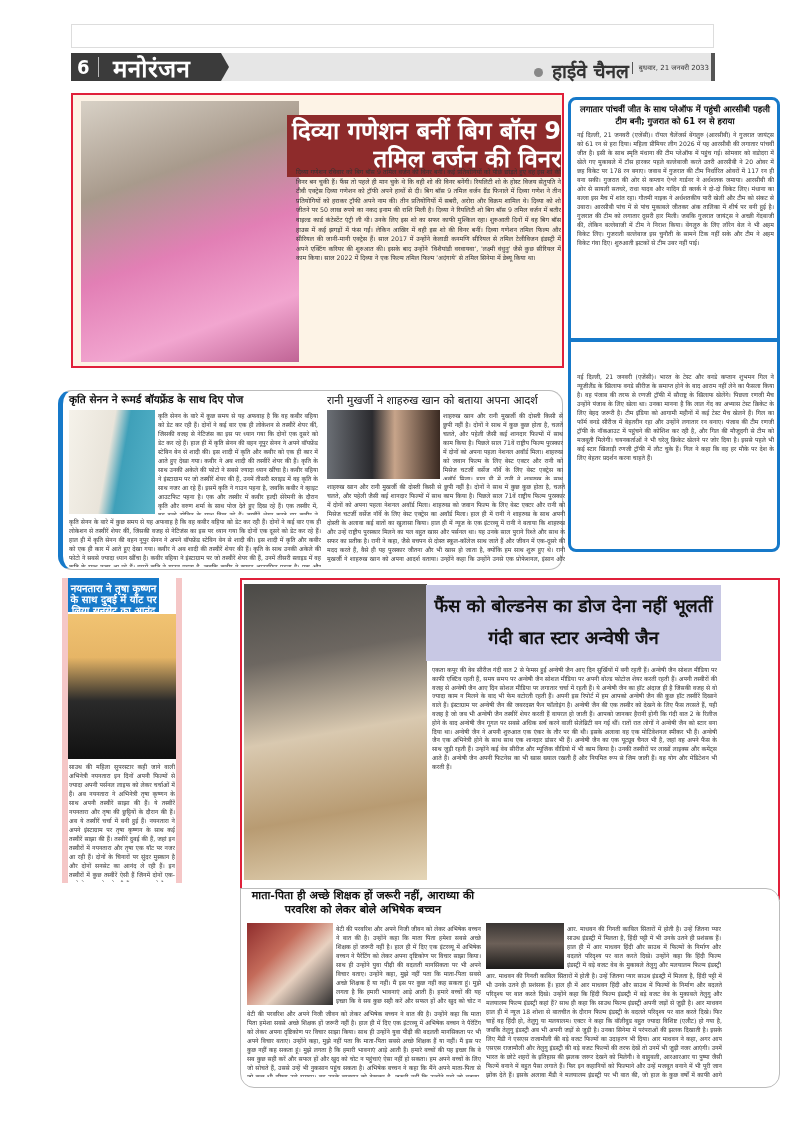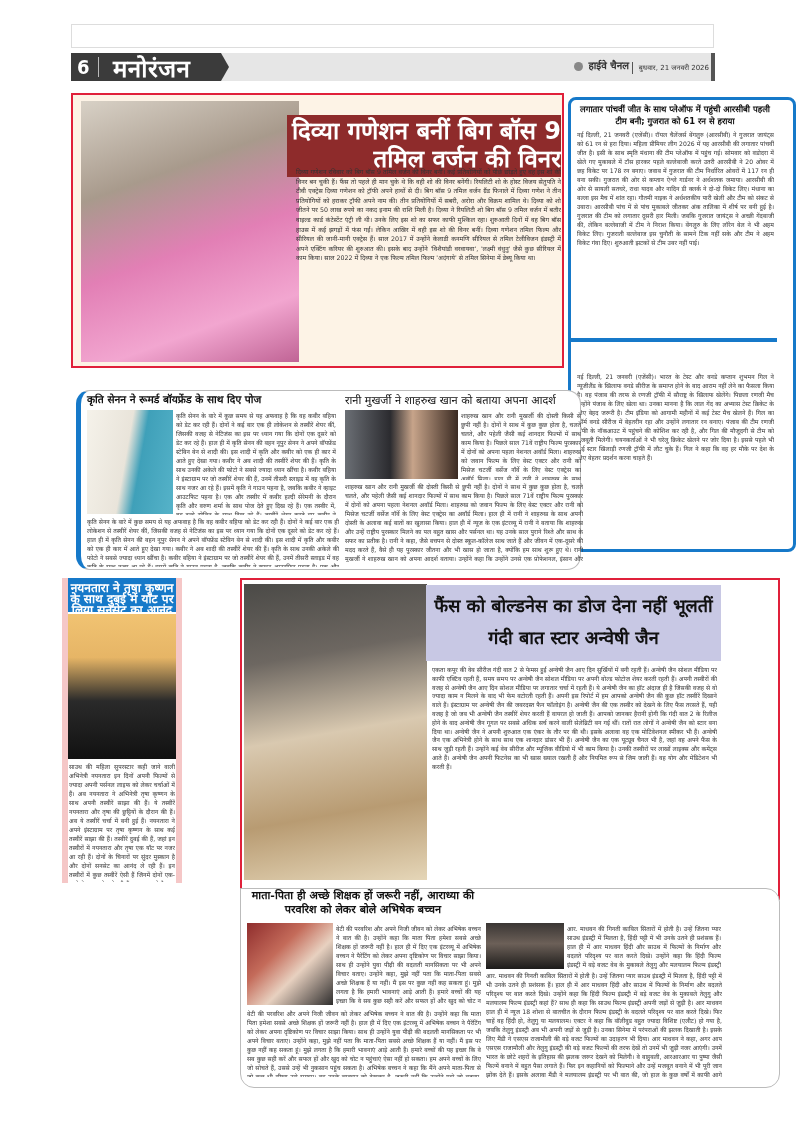--- a/index.html
+++ b/index.html
@@ -2,51 +2,51 @@
 <html><head>
 <meta charset="utf-8">
 <style>
   * { box-sizing: border-box; margin: 0; padding: 0; }
   body { width: 800px; height: 1133px; background: #ffffff; font-family: "DejaVu Sans", sans-serif; position: relative; overflow: hidden; }
   .ad-strip { position: absolute; left: 71px; top: 24px; width: 643px; height: 24px; border: 1px solid #ddd; background: #fff; }
   .masthead { position: absolute; left: 71px; top: 53px; width: 644px; height: 28px; background: #e6e6e6; }
   .masthead .section { position: absolute; left: 0; top: 0; height: 28px; width: 158px; background: #3b3b3b; color: #fff; display: flex; align-items: center; clip-path: polygon(0 0, 150px 0, 158px 14px, 150px 28px, 0 28px); }
   .masthead .pageno { font-family: "DejaVu Sans Condensed", "DejaVu Sans", sans-serif; font-weight: bold; font-size: 20px; padding-left: 6px; width: 28px; border-right: 1px solid #bbb; line-height: 20px; }
   .masthead .secname { font-weight: bold; font-size: 24px; padding-left: 14px; letter-spacing: 0.5px; }
-  .masthead .brand { position: absolute; right: 86px; top: 5px; font-size: 10px; font-weight: bold; color: #333; }
+  .masthead .brand { position: absolute; right: 86px; top: 5px; font-size: 19px; font-weight: bold; color: #333; }
   .masthead .brand .dot { display: inline-block; width: 9px; height: 9px; border-radius: 50%; background: #888; margin: 0 2px; vertical-align: middle; }
   .masthead .date { position: absolute; right: 6px; top: 9px; font-size: 7px; color: #333; padding-left: 6px; border-left: 1px solid #555; height: 12px; line-height: 12px; }
   .masthead .edge { position: absolute; right: 0; top: 0; width: 4px; height: 28px; background: #555; }
 
   .box { position: absolute; }
   .red-frame { border: 2px solid #e0203a; background: #fdf3e6; }
   .photo { position: absolute; overflow: hidden; }
   .body-text { font-size: 6.1px; line-height: 9px; color: #333; text-align: justify; overflow: hidden; }
   .lead-story { left: 71px; top: 93px; width: 493px; height: 275px; }
   .lead-story .photo { left: 8px; top: 6px; width: 218px; height: 261px; background: linear-gradient(160deg, #d8d1c6 0%, #a89a8c 30%, #e27fb5 55%, #f2a6d0 80%, #c06495 100%); }
   .lead-story .headline { position: absolute; left: 214px; top: 20px; width: 274px; height: 62px; background: #8e2b2b; color: #fff; font-weight: bold; font-size: 24px; line-height: 28px; text-align: right; padding-top: 2px; }
   .lead-story .body-text { position: absolute; left: 223px; top: 72px; width: 265px; height: 196px; font-size: 6.3px; line-height: 9.6px; }
 
-  .sidebar-col { left: 568px; top: 97px; width: 228px; height: 455px; border: 3px solid #1679c9; border-radius: 8px; background: #fff; }
+  .sidebar-col { left: 568px; top: 97px; width: 212px; height: 455px; border: 3px solid #1679c9; border-radius: 8px; background: #fff; }
   .sidebar-col .sb-head { position: absolute; left: 6px; width: 196px; font-weight: bold; font-size: 8.4px; line-height: 12px; color: #111; text-align: center; }
   .sidebar-col .sb-body { position: absolute; left: 6px; width: 197px; }
   .sidebar-col .divider { position: absolute; left: 0; width: 206px; height: 4px; background: #1679c9; }
 
-  .mid-row { left: 76px; top: 390px; width: 505px; height: 180px; border: 1px solid #bbb; border-left: 5px solid #1679c9; border-radius: 14px 14px 14px 14px; background: #fff; }
+  .mid-row { left: 58px; top: 390px; width: 505px; height: 180px; border: 1px solid #bbb; border-left: 5px solid #1679c9; border-radius: 14px 14px 14px 14px; background: #fff; }
   .mid-row .kriti-head { position: absolute; left: 6px; top: 1px; font-weight: bold; font-size: 10.5px; color: #111; }
   .mid-row .rani-head { position: absolute; left: 264px; top: 1px; font-weight: normal; font-size: 11px; color: #111; }
   .mid-row .k-photo { left: 6px; top: 19px; width: 86px; height: 104px; background: linear-gradient(100deg, #f5f2ea 0%, #e9e4da 45%, #3fa0b9 60%, #56b3c9 100%); }
   .mid-row .r-photo { left: 264px; top: 19px; width: 113px; height: 69px; background: linear-gradient(90deg, #6b6f75 0%, #2b2b2f 40%, #c7a48a 60%, #3a2a22 100%); }
   .mid-row .k-text { position: absolute; left: 95px; top: 20px; width: 160px; height: 104px; }
   .mid-row .k-text2 { position: absolute; left: 6px; top: 126px; width: 252px; height: 50px; }
   .mid-row .r-text { position: absolute; left: 380px; top: 20px; width: 120px; height: 69px; }
   .mid-row .r-text2 { position: absolute; left: 264px; top: 91px; width: 238px; height: 80px; }
 
   .nayan-col { left: 62px; top: 578px; width: 120px; height: 305px; background: #fff; border-left: 6px solid #f5c7c7; border-right: 6px solid #f5c7c7; }
-  .nayan-col .nhead { position: absolute; left: 0; top: 0; width: 108px; height: 34px; background: #1679c9; color: #fff; font-weight: bold; font-size: 12px; line-height: 11px; text-align: center; padding-top: 5px; }
+  .nayan-col .nhead { position: absolute; left: 0; top: 0; width: 91px; height: 34px; background: #1679c9; color: #fff; font-weight: bold; font-size: 10px; line-height: 11px; text-align: center; padding-top: 5px; }
   .nayan-col .n-photo { left: 0; top: 36px; width: 108px; height: 145px; background: linear-gradient(180deg, #f1c372 0%, #e6b566 30%, #2a2a2a 60%, #111 100%); }
   .nayan-col .n-text { position: absolute; left: 1px; top: 184px; width: 106px; height: 120px; }
 
   .anveshi { left: 240px; top: 578px; width: 540px; height: 322px; border: 2px solid #e0203a; background: #fff; }
   .anveshi .a-photo { left: 2px; top: 4px; width: 183px; height: 296px; background: linear-gradient(170deg, #4b4a47 0%, #6d6761 25%, #d9c9b0 50%, #b89b72 75%, #e5d6b8 100%); }
   .anveshi .headline { position: absolute; left: 184px; top: 5px; width: 295px; height: 76px; background: #c8c8e4; color: #111; font-weight: bold; font-size: 18px; line-height: 32px; text-align: center; padding-top: 5px; }
   .anveshi .a-text { position: absolute; left: 190px; top: 86px; width: 285px; height: 215px; font-size: 6.1px; line-height: 8.8px; }
 
   .bottom-row { left: 240px; top: 888px; width: 540px; height: 200px; border: 1px solid #bbb; border-radius: 0 14px 14px 14px; background: #fff; }
   .bottom-row .abh-head { position: absolute; left: 6px; top: 0px; width: 232px; font-weight: bold; font-size: 11px; line-height: 14px; text-align: center; color: #111; }
@@ -65,21 +65,21 @@
 
 <div class="masthead">
   <div class="section">
     <span class="pageno">6</span>
     <span class="secname">मनोरंजन</span>
   </div>
   <div class="brand">
     <span class="dot"></span>
     <span>हाईवे चैनल</span>
   </div>
-  <div class="date">बुधवार, 21 जनवरी 2026</div>
+  <div class="date">बुधवार, 21 जनवरी 2033</div>
   <div class="edge"></div>
 </div>
 
 <div class="box red-frame lead-story">
   <div class="photo"></div>
   <div class="headline">दिव्या गणेशन बनीं बिग बॉस 9 तमिल वर्जन की विनर</div>
   <div class="body-text">दिव्या गणेशन रविवार को बिग बॉस 9 तमिल वर्जन की विनर बनीं। कई प्रतियोगियों को पीछे छोड़ते हुए वह इस शो की विनर बन चुकी हैं। फैंस तो पहले ही मान चुके थे कि वही शो की विनर बनेंगी। रियलिटी शो के होस्ट विजय सेतुपति ने टीवी एक्ट्रेस दिव्या गणेशन को ट्रॉफी अपने हाथों से दी। बिग बॉस 9 तमिल वर्जन ग्रैंड फिनाले में दिव्या गणेश ने तीन प्रतियोगियों को हराकर ट्रॉफी अपने नाम की। तीन प्रतियोगियों में सबरी, अरोरा और विक्रम शामिल थे। दिव्या को शो जीतने पर 50 लाख रुपये का नकद इनाम की राशि मिली है। दिव्या ने रियलिटी शो बिग बॉस 9 तमिल वर्जन में बतौर वाइल्ड कार्ड कंटेस्टेंट एंट्री ली थी। उनके लिए इस शो का सफर काफी मुश्किल रहा। शुरुआती दिनों में वह बिग बॉस हाउस में कई झगड़ों में फंस गईं। लेकिन आखिर में वही इस शो की विनर बनीं। दिव्या गणेशन तमिल फिल्म और सीरियल की जानी-मानी एक्ट्रेस हैं। साल 2017 में उन्होंने केलाडी कनमणि सीरियल से तमिल टेलीविजन इंडस्ट्री में अपने एक्टिंग करियर की शुरुआत की। इसके बाद उन्होंने 'विशैयांडी वरवायवा', 'लक्ष्मी वंधुनु' जैसे कुछ सीरियल में काम किया। साल 2022 में दिव्या ने एक फिल्म तमिल फिल्म 'अदंगाये' से तमिल सिनेमा में डेब्यू किया था।</div>
 </div>
 
 <div class="box sidebar-col">

